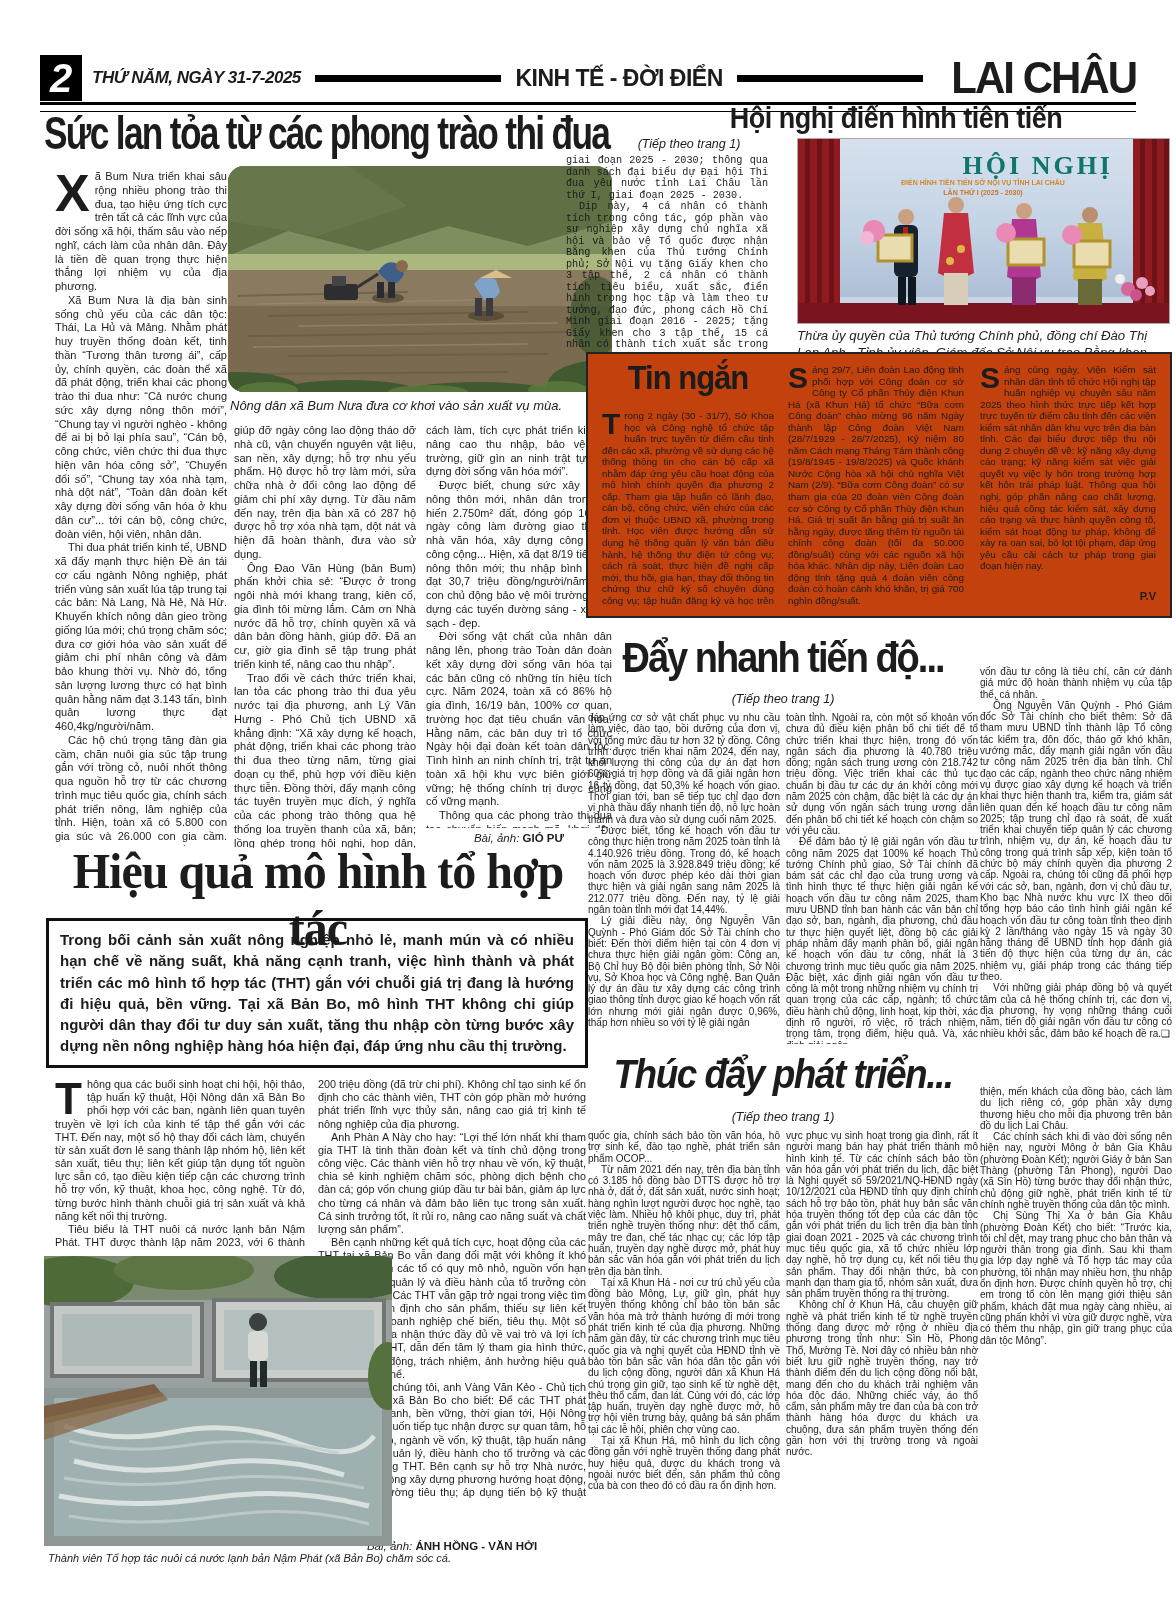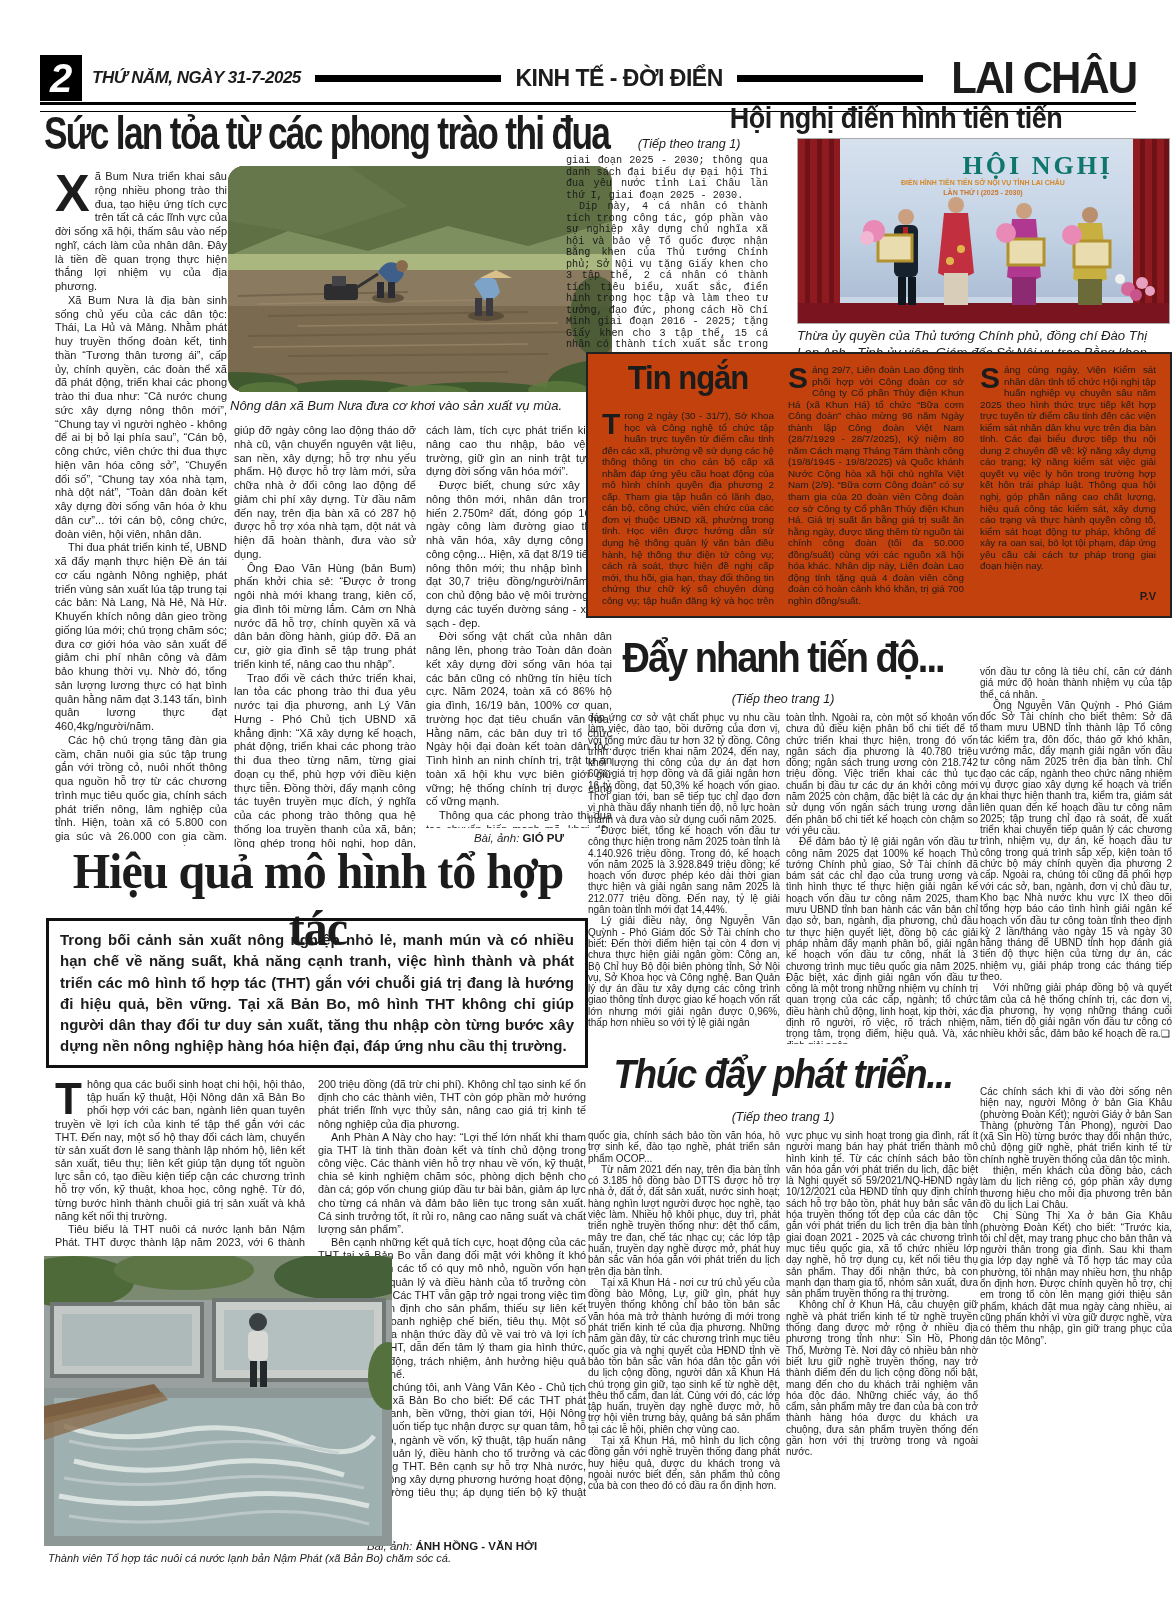--- a/index.html
+++ b/index.html
@@ -286,22 +286,22 @@
       </div>
   </div>
   <div class="col rcol a5c2">
     <div class="paras">
         <p>vực phục vụ sinh hoạt trong gia đình, rất ít người mang bán hay phát triển thành mô hình kinh tế. Từ các chính sách bảo tồn văn hóa gắn với phát triển du lịch, đặc biệt là Nghị quyết số 59/2021/NQ-HĐND ngày 10/12/2021 của HĐND tỉnh quy định chính sách hỗ trợ bảo tồn, phát huy bản sắc văn hóa truyền thống tốt đẹp của các dân tộc gắn với phát triển du lịch trên địa bàn tỉnh giai đoạn 2021 - 2025 và các chương trình mục tiêu quốc gia, xã tổ chức nhiều lớp dạy nghề, hỗ trợ dụng cụ, kết nối tiêu thụ sản phẩm. Thay đổi nhận thức, bà con mạnh dạn tham gia tổ, nhóm sản xuất, đưa sản phẩm truyền thống ra thị trường.</p>
         <p>Không chỉ ở Khun Há, câu chuyện giữ nghề và phát triển kinh tế từ nghề truyền thống đang được mở rộng ở nhiều địa phương trong tỉnh như: Sìn Hồ, Phong Thổ, Mường Tè. Nơi đây có nhiều bản nhờ biết lưu giữ nghề truyền thống, nay trở thành điểm đến du lịch cộng đồng nổi bật, mang đến cho du khách trải nghiệm văn hóa độc đáo. Những chiếc váy, áo thổ cẩm, sản phẩm mây tre đan của bà con trở thành hàng hóa được du khách ưa chuộng, đưa sản phẩm truyền thống đến gần hơn với thị trường trong và ngoài nước.</p>
       </div>
   </div>
   <div class="col rcol a5c3">
     <div class="paras">
+        <p>thiện, mến khách của đồng bào, cách làm du lịch riêng có, góp phần xây dựng thương hiệu cho mỗi địa phương trên bản đồ du lịch Lai Châu.</p>
         <p>Các chính sách khi đi vào đời sống nên hiện nay, người Mông ở bản Gia Khâu (phường Đoàn Kết); người Giáy ở bản San Thàng (phường Tân Phong), người Dao (xã Sìn Hồ) từng bước thay đổi nhận thức, chủ động giữ nghề, phát triển kinh tế từ chính nghề truyền thống của dân tộc mình.</p>
-        <p>thiện, mến khách của đồng bào, cách làm du lịch riêng có, góp phần xây dựng thương hiệu cho mỗi địa phương trên bản đồ du lịch Lai Châu.</p>
         <p>Chị Sùng Thị Xa ở bản Gia Khâu (phường Đoàn Kết) cho biết: “Trước kia, tôi chỉ dệt, may trang phục cho bản thân và người thân trong gia đình. Sau khi tham gia lớp dạy nghề và Tổ hợp tác may của phường, tôi nhận may nhiều hơn, thu nhập ổn định hơn. Được chính quyền hỗ trợ, chị em trong tổ còn lên mạng giới thiệu sản phẩm, khách đặt mua ngày càng nhiều, ai cũng phấn khởi vì vừa giữ được nghề, vừa có thêm thu nhập, gìn giữ trang phục của dân tộc Mông”.</p>
       </div>
   </div>
 
   <div class="a4-head">Hiệu quả mô hình tổ hợp tác</div>
   <div class="a4-intro">Trong bối cảnh sản xuất nông nghiệp nhỏ lẻ, manh mún và có nhiều hạn chế về năng suất, khả năng cạnh tranh, việc hình thành và phát triển các mô hình tổ hợp tác (THT) gắn với chuỗi giá trị đang là hướng đi hiệu quả, bền vững. Tại xã Bản Bo, mô hình THT không chỉ giúp người dân thay đổi tư duy sản xuất, tăng thu nhập còn từng bước xây dựng nền nông nghiệp hàng hóa hiện đại, đáp ứng nhu cầu thị trường.</div>
   <div class="col a4c1">
     <span class="dropcap" style="font-size:44px;">T</span>
     <div class="paras">
         <p>hông qua các buổi sinh hoạt chi hội, hội thảo, tập huấn kỹ thuật, Hội Nông dân xã Bản Bo phối hợp với các ban, ngành liên quan tuyên truyền về lợi ích của kinh tế tập thể gắn với các THT. Đến nay, một số hộ thay đổi cách làm, chuyển từ sản xuất đơn lẻ sang thành lập nhóm hộ, liên kết sản xuất, tiêu thụ; liên kết giúp tận dụng tốt nguồn lực sẵn có, tạo điều kiện tiếp cận các chương trình hỗ trợ vốn, kỹ thuật, khoa học, công nghệ. Từ đó, từng bước hình thành chuỗi giá trị sản xuất và khả năng kết nối thị trường.</p>

